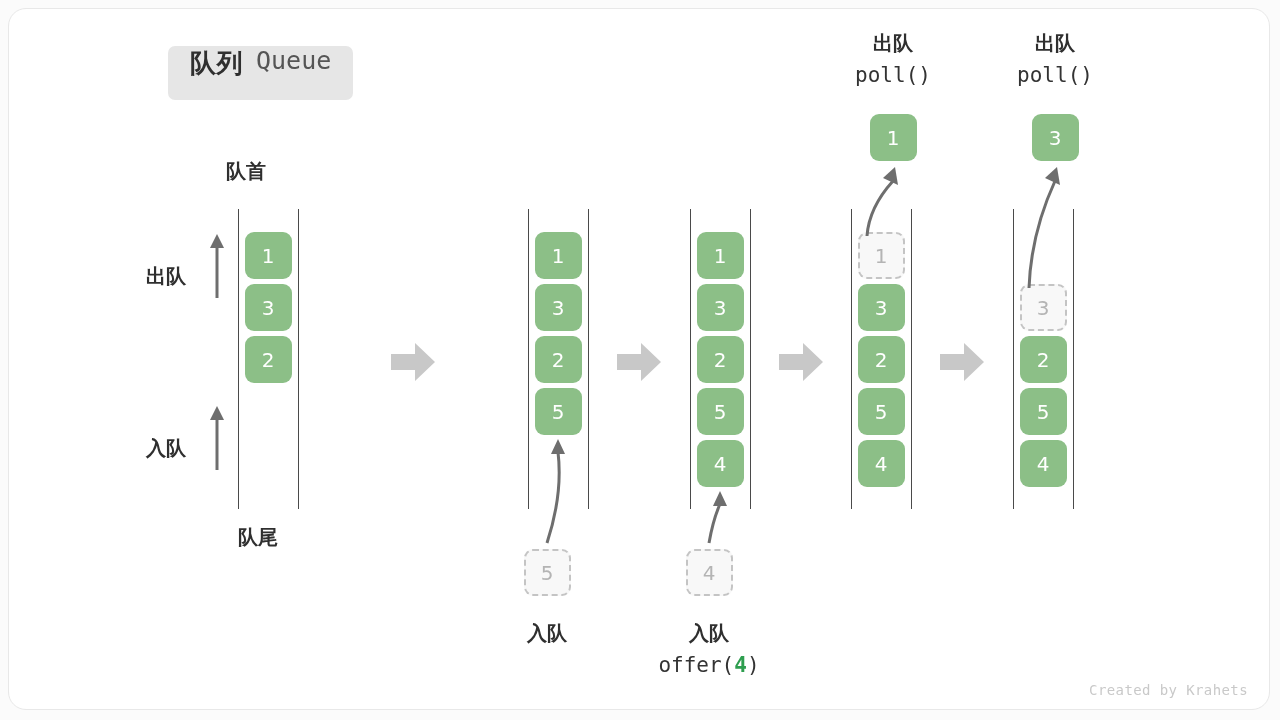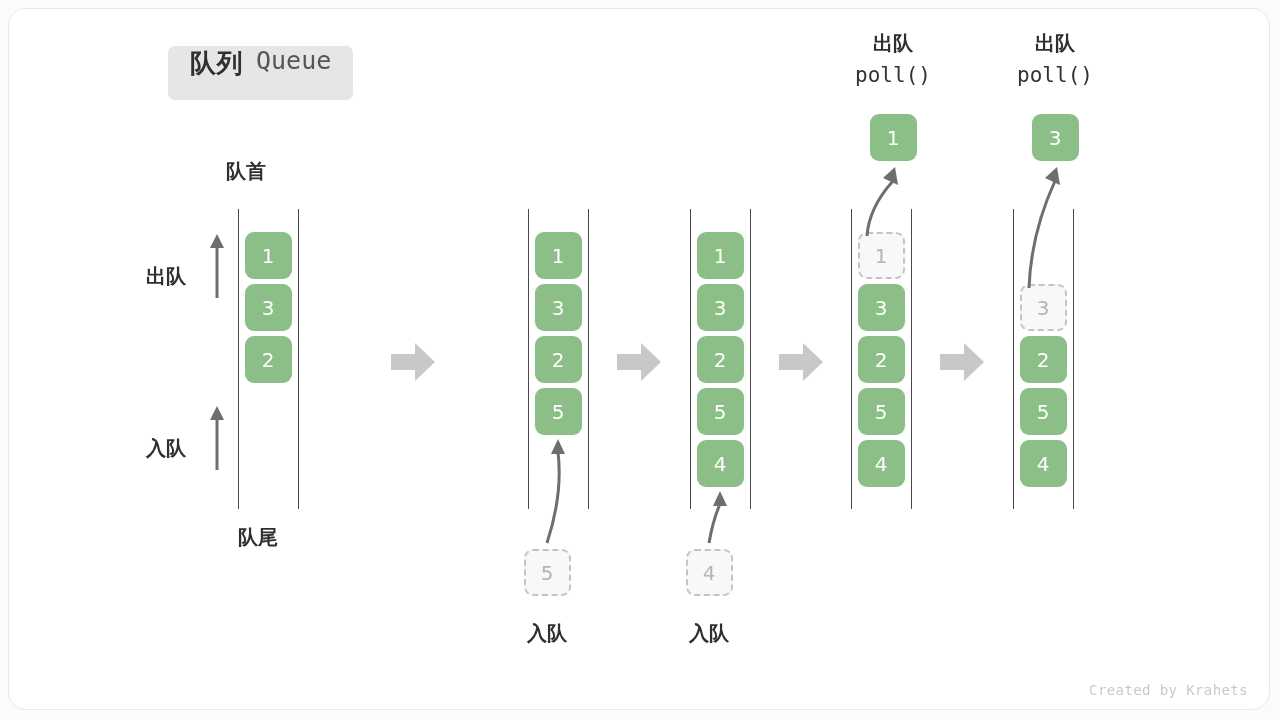--- a/index.html
+++ b/index.html
@@ -201,20 +201,21 @@
         <div class="cell filled" style="left: 696.5px; top: 336px;">2</div>
         <div class="cell filled" style="left: 696.5px; top: 388px;">5</div>
         <div class="cell filled" style="left: 696.5px; top: 440px;">4</div>
         <div class="cell ghost" style="left: 685.5px; top: 549px;">4</div>
         <svg class="flow-arrow" width="1280" height="720" style="left: 0px; top: 0px;">
           <path d="M 709 543 Q 713 520 720 504" fill="none" stroke="#6e6e6e" stroke-width="3"></path>
           <path d="M 720 491 L 727 506 L 713 506 Z" fill="#6e6e6e"></path>
         </svg>
         <div class="op-label" style="width: 180px; left: 619px; top: 618px;">
           <span class="op-cn">入队</span>
+          <span class="op-code">offer(<span class="num">4</span>)</span>
         </div>
       </div>
       <div class="column" style="left: 0px; top: 0px;">
         <div class="rail" style="left: 851px; top: 209px; height: 300px; background: rgb(74, 74, 74);"></div>
         <div class="rail" style="left: 911px; top: 209px; height: 300px; background: rgb(74, 74, 74);"></div>
         <div class="cell ghost" style="left: 857.5px; top: 232px;">1</div>
         <div class="cell filled" style="left: 857.5px; top: 284px;">3</div>
         <div class="cell filled" style="left: 857.5px; top: 336px;">2</div>
         <div class="cell filled" style="left: 857.5px; top: 388px;">5</div>
         <div class="cell filled" style="left: 857.5px; top: 440px;">4</div>

